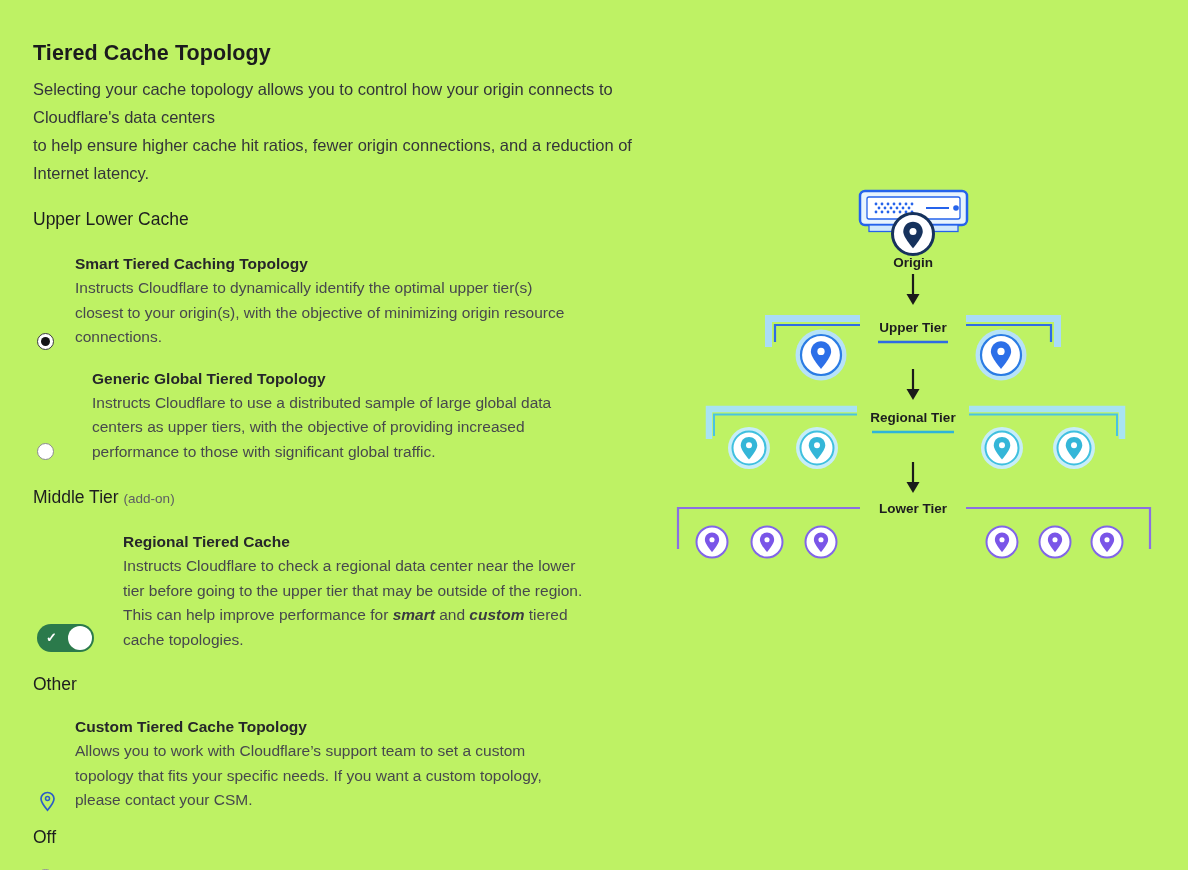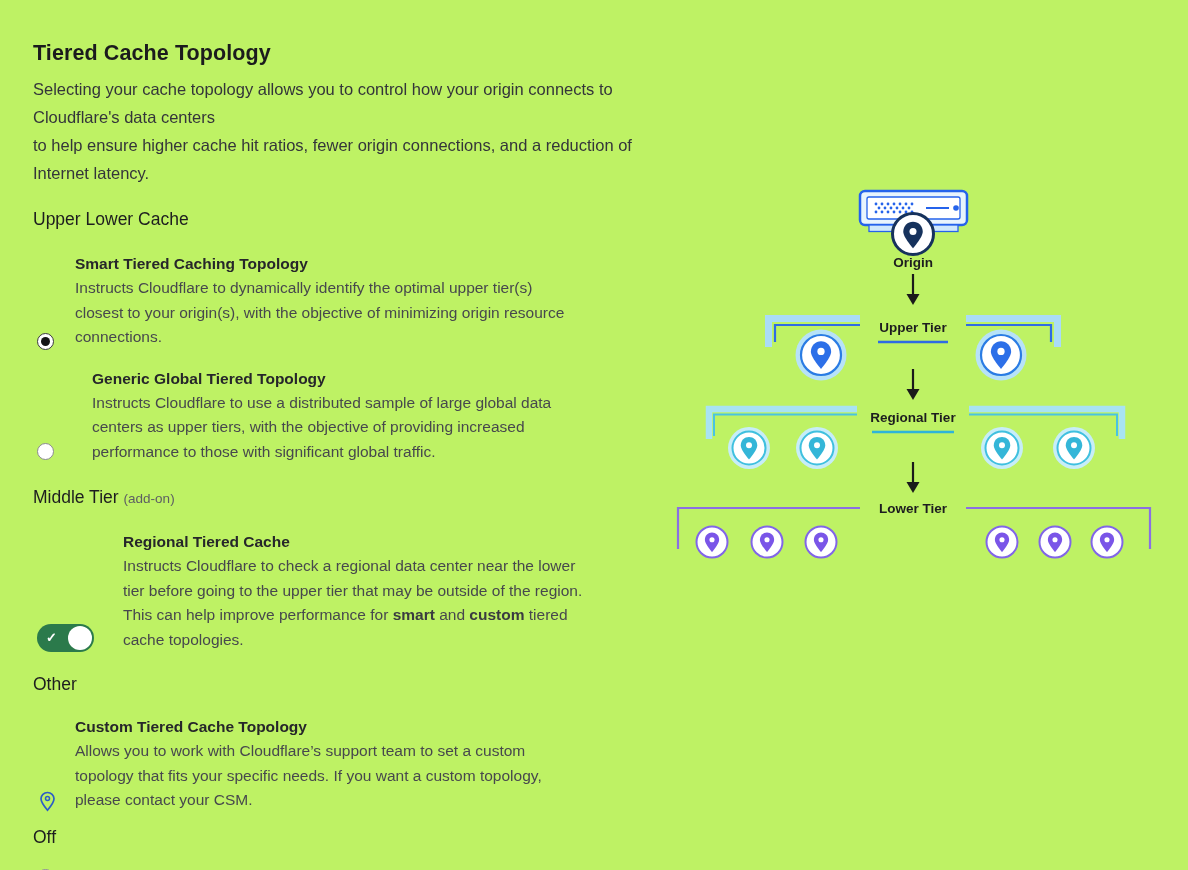--- a/index.html
+++ b/index.html
@@ -20,21 +20,21 @@
   .option { display:flex; align-items:flex-end; }
   .option.mb16 { margin-bottom:16px; }
   .option.mb22 { margin-bottom:22px;gap:17px; }
   .option.mb21 { margin-bottom:21px; }
   .option.mb13 { margin-bottom:13px; }
   .icon-col { flex:none; width:42px; padding-top:3px; padding-left:4px; }
   .icon-col-wide { flex:none; width:90px; padding-top:5px; padding-left:4px; }
   .option-body { flex:1; min-width:0; }
   .option-label { font-size:15.5px; font-weight:700; line-height:25px; color:#26262a; }
   .desc-line { font-size:15.5px; font-weight:400; line-height:24.5px; color:#47484d; }
-  .desc-line b { font-weight:700; color:#3a3b40; }
+  .desc-line b { font-weight:700; color:#3a3b40;font-style:italic; }
 
   .radio { display:inline-flex; align-items:center; justify-content:center; width:17px; height:17px; border-radius:50%; border:1.5px solid #8b8b90; background:#fff; cursor:pointer; }
   .radio.selected { border-color:#3a3a3e; }
   .radio-dot { width:9px; height:9px; border-radius:50%; background:#141416; }
 
   .toggle { position:relative; width:57px; height:28px; border-radius:14px; background:#2b7a4b; cursor:pointer; }
   .toggle-knob { position:absolute; top:2px; right:2px; width:24px; height:24px; border-radius:50%; background:#ffffff; }
   .toggle-check { position:absolute; left:9px; top:50%; transform:translateY(-52%); color:#ffffff; font-size:13px; font-weight:700; line-height:1; }
 
   .custom-pin-icon { display:block; margin-left:2px; }

